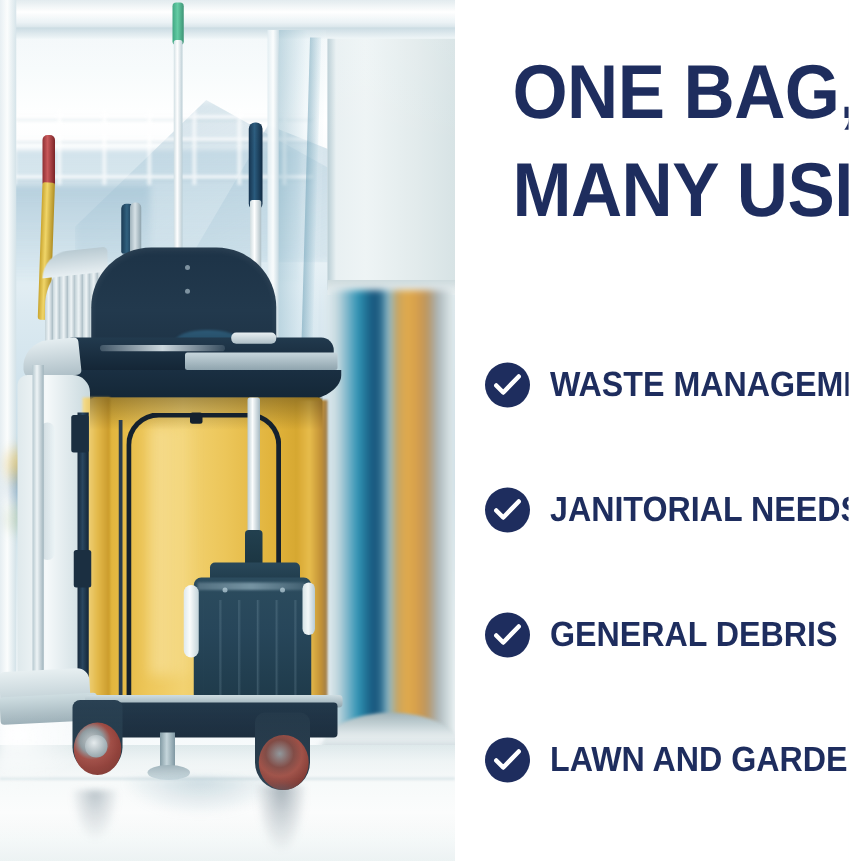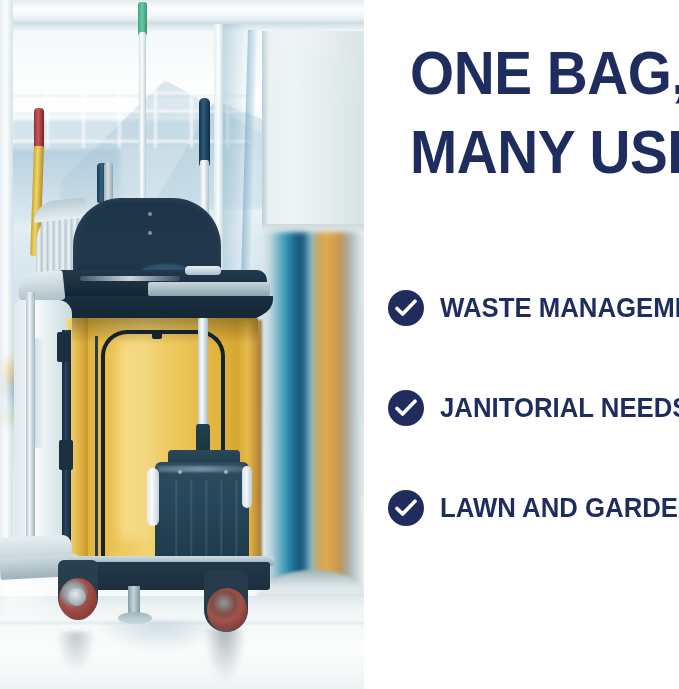--- a/index.html
+++ b/index.html
@@ -817,20 +817,28 @@
 
       <div class="feature-row">
         <span class="check-circle">
           <svg viewBox="0 0 22 20" aria-hidden="true">
             <path d="M2 10.4 L7.6 16 L20 3.2" fill="none" stroke="#ffffff" stroke-width="3.6" stroke-linecap="round" stroke-linejoin="round"></path>
           </svg>
         </span>
         <span class="feature-label">JANITORIAL NEEDS</span>
       </div>
 
+      <div class="feature-row">
+        <span class="check-circle">
+          <svg viewBox="0 0 22 20" aria-hidden="true">
+            <path d="M2 10.4 L7.6 16 L20 3.2" fill="none" stroke="#ffffff" stroke-width="3.6" stroke-linecap="round" stroke-linejoin="round"></path>
+          </svg>
+        </span>
+        <span class="feature-label">GENERAL DEBRIS</span>
+      </div>
 
       <div class="feature-row">
         <span class="check-circle">
           <svg viewBox="0 0 22 20" aria-hidden="true">
             <path d="M2 10.4 L7.6 16 L20 3.2" fill="none" stroke="#ffffff" stroke-width="3.6" stroke-linecap="round" stroke-linejoin="round"></path>
           </svg>
         </span>
         <span class="feature-label">LAWN AND GARDEN</span>
       </div>
 

